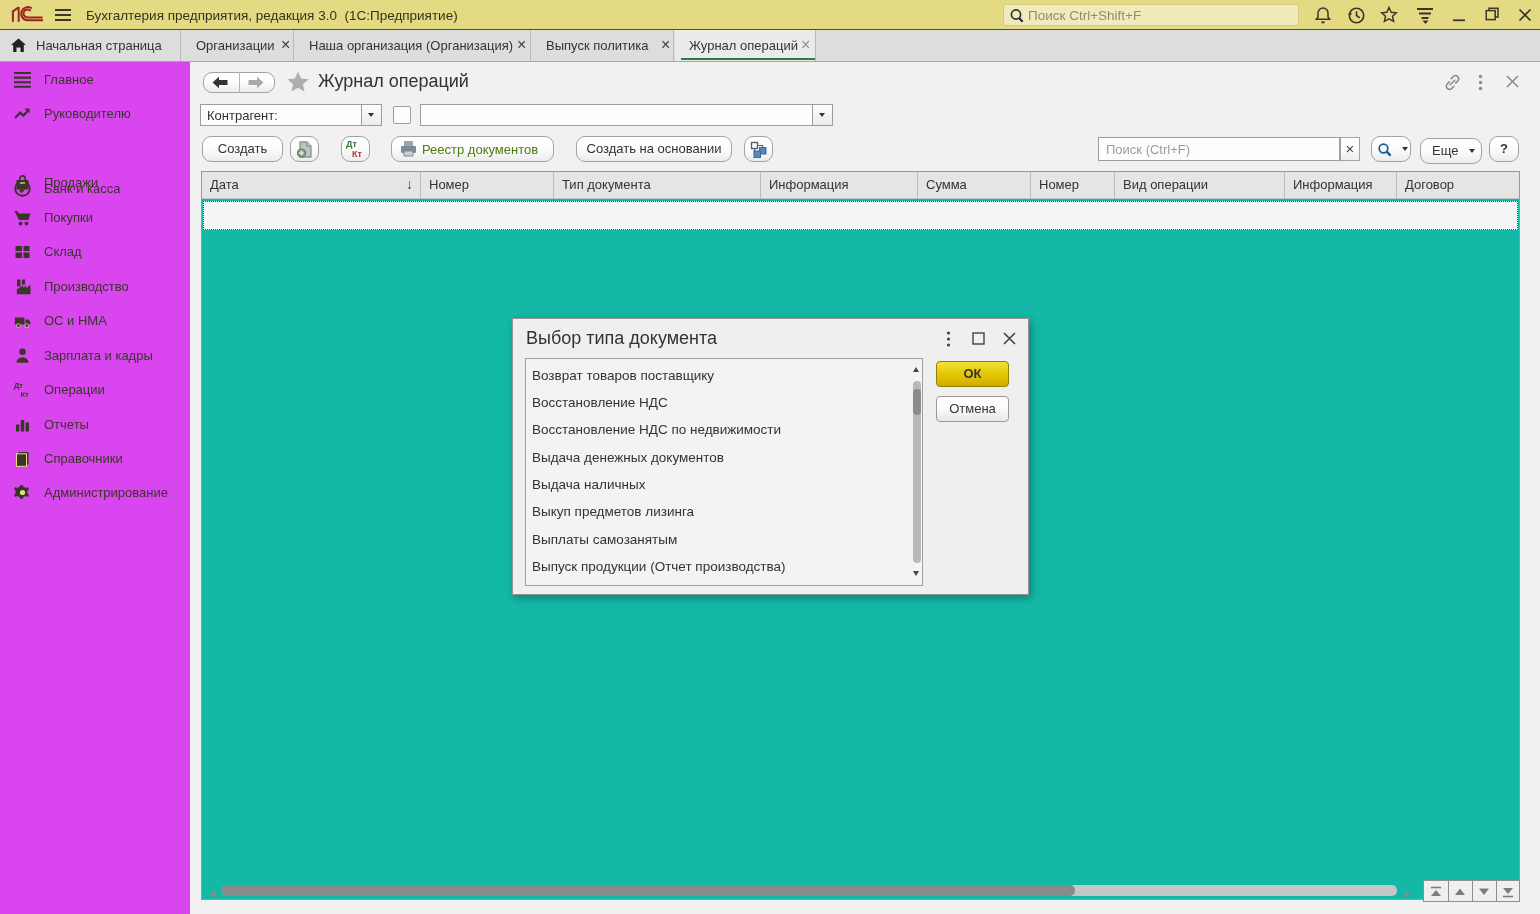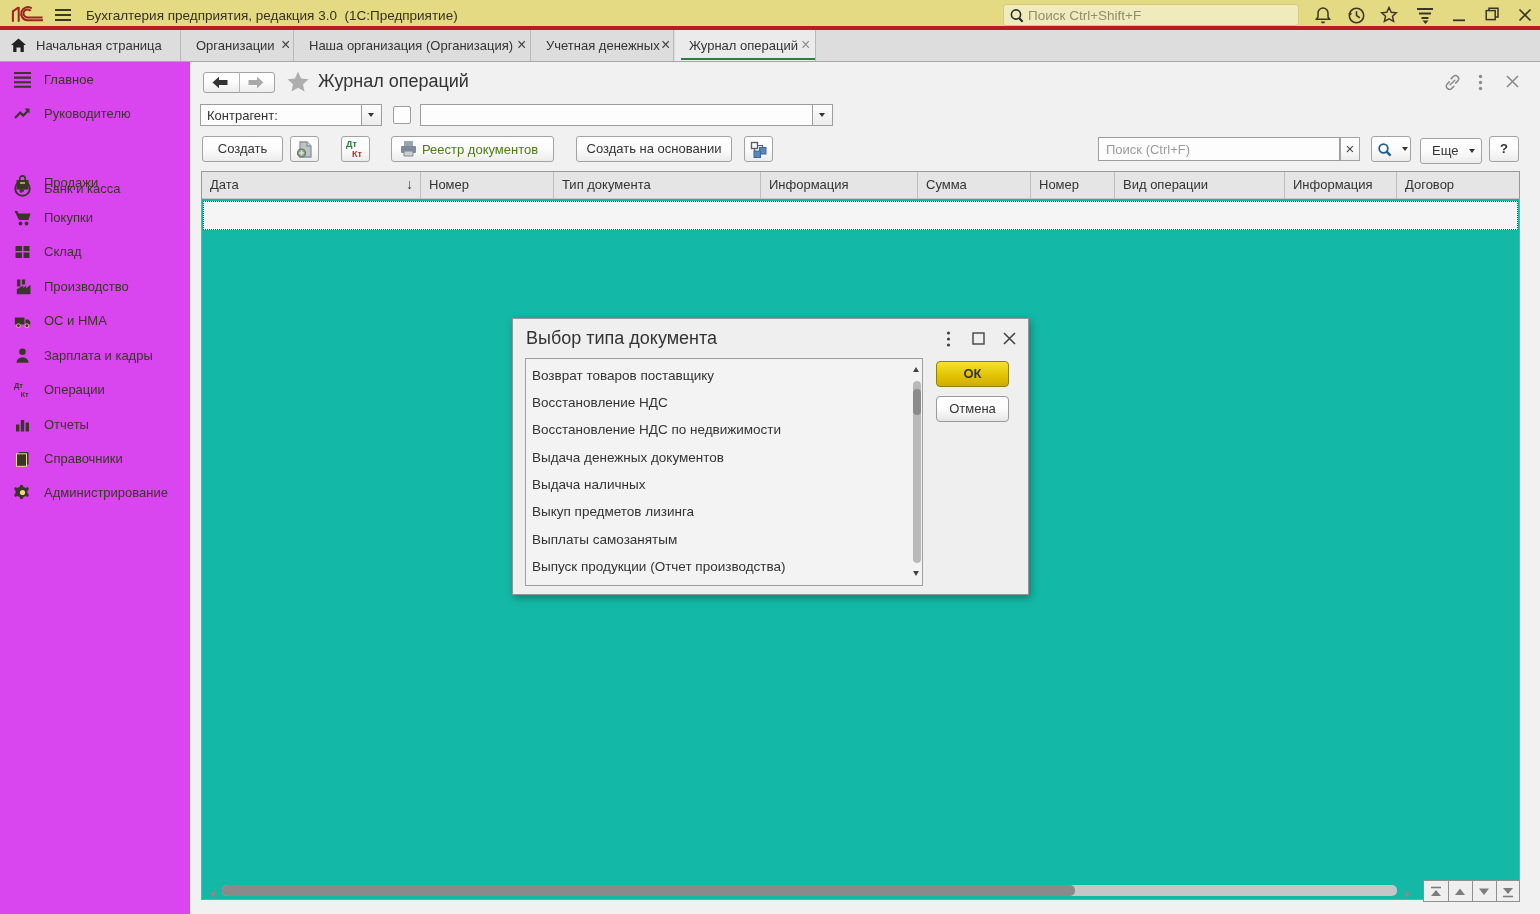--- a/index.html
+++ b/index.html
@@ -1,36 +1,36 @@
 <!DOCTYPE html>
 <html><head><meta charset="utf-8">
 <style>
 *{box-sizing:border-box;margin:0;padding:0}
 html,body{width:1540px;height:914px;overflow:hidden}
 body{font-family:"Liberation Sans",sans-serif;font-size:13px;color:#333;background:#f1f1f1;position:relative}
 .abs{position:absolute}
 
-#topbar{position:absolute;left:0;top:0;width:1540px;height:30px;background:#e5da84;border-bottom:4px solid #b91c1c}
+#topbar{position:absolute;left:0;top:0;width:1540px;height:30px;background:#e5da84;border-bottom:1px solid #b91c1c}
 #topbar .title{position:absolute;left:86px;top:8px;font-size:13.5px;color:#35311c;white-space:pre}
 #tsearch{position:absolute;left:1003px;top:4px;width:296px;height:22px;background:#f0ebbd;border:1px solid #d6ca80;border-radius:3px}
 #tsearch .ph{position:absolute;left:24px;top:3px;color:#908d6e;font-size:13.5px}
 
 #tabbar{position:absolute;left:0;top:30px;width:1540px;height:32px;background:#dddddd;border-bottom:1px solid #a6a6a6}
 .tab{position:absolute;top:0;height:31px;border-right:1px solid #b9b9b9;font-size:13px;color:#333;line-height:32px;white-space:nowrap}
 .tab .x{color:#3f3f3f;font-size:16px;font-weight:normal;top:-1px}
 .tab.active{background:#ebebeb}
 .tab.active .green{position:absolute;left:6px;right:0;bottom:1px;height:2.5px;background:#2d7d3f}
 
 #sidebar{position:absolute;left:0;top:62px;width:190px;height:852px;background:#d946ef}
 .sitem{position:absolute;left:0;width:190px;height:30px}
 .sitem svg{position:absolute;left:14px;top:50%;margin-top:-9px}
 .sitem .lbl{position:absolute;left:44px;top:50%;margin-top:-8px;font-size:13px;color:#3a3627}
 
 #content{position:absolute;left:190px;top:62px;width:1350px;height:852px;background:#f1f1f1}
-.btn{position:absolute;background:linear-gradient(#fefefe,#fdfdfd 45%,#ececec);border:1px solid #a3a3a3;border-radius:3px;text-align:center;color:#333;font-size:13px}
+.btn{position:absolute;background:linear-gradient(#fefefe,#fdfdfd 45%,#ececec);border:1px solid #a3a3a3;border-radius:9px;text-align:center;color:#333;font-size:13px}
 .fld{position:absolute;background:#fdfdfd;border:1px solid #9d9d9d}
 .combo-btn{position:absolute;right:0;top:0;bottom:0;width:20px;border-left:1px solid #9d9d9d;background:linear-gradient(#fdfdfd,#ececec)}
 .caret{position:absolute;left:50%;top:50%;margin-left:-3.5px;margin-top:-2px;width:0;height:0;border-left:3.5px solid transparent;border-right:3.5px solid transparent;border-top:4px solid #333}
 
 #tbl{position:absolute;left:11px;top:109px;width:1319px;height:729px;border:1px solid #989898;background:#14b8a6}
 #thead{position:absolute;left:0;top:0;width:100%;height:27px;background:#e5e5e5;border-bottom:1px solid #c6c6c6}
 .th{position:absolute;top:0;height:27px;border-right:1px solid #bdbdbd;line-height:26px;padding-left:8px;font-size:13px;color:#333;white-space:nowrap}
 #dotrow{position:absolute;left:1px;top:29px;width:1315px;height:29px;border:1px dotted #4a4a4a;background:#f5f5f5}
 
 #dlg{position:absolute;left:512px;top:318px;width:517px;height:277px;background:#efefef;border:1px solid #959595;box-shadow:2px 3px 8px rgba(0,0,0,0.3)}
@@ -105,21 +105,21 @@
   </div>
   <div class="tab" style="left:182px;width:112px">
       <span style="position:absolute;left:14px">Организации</span>
       <span class="x" style="position:absolute;left:99px">×</span>
     </div>
   <div class="tab" style="left:295px;width:236px">
       <span style="position:absolute;left:14px">Наша организация (Организация)</span>
       <span class="x" style="position:absolute;left:222px">×</span>
     </div>
   <div class="tab" style="left:532px;width:142px">
-      <span style="position:absolute;left:14px">Учетная денежных</span>
+      <span style="position:absolute;left:14px">Выпуск политика</span>
       <span class="x" style="position:absolute;left:129px">×</span>
     </div>
   <div class="tab active" style="left:675px;width:141px">
       <span style="position:absolute;left:14px">Журнал операций</span>
       <span class="x" style="position:absolute;left:126px;color:#8f8f8f">×</span>
       <div class="green"></div>
     </div>
 </div>
 
 <div id="sidebar">

